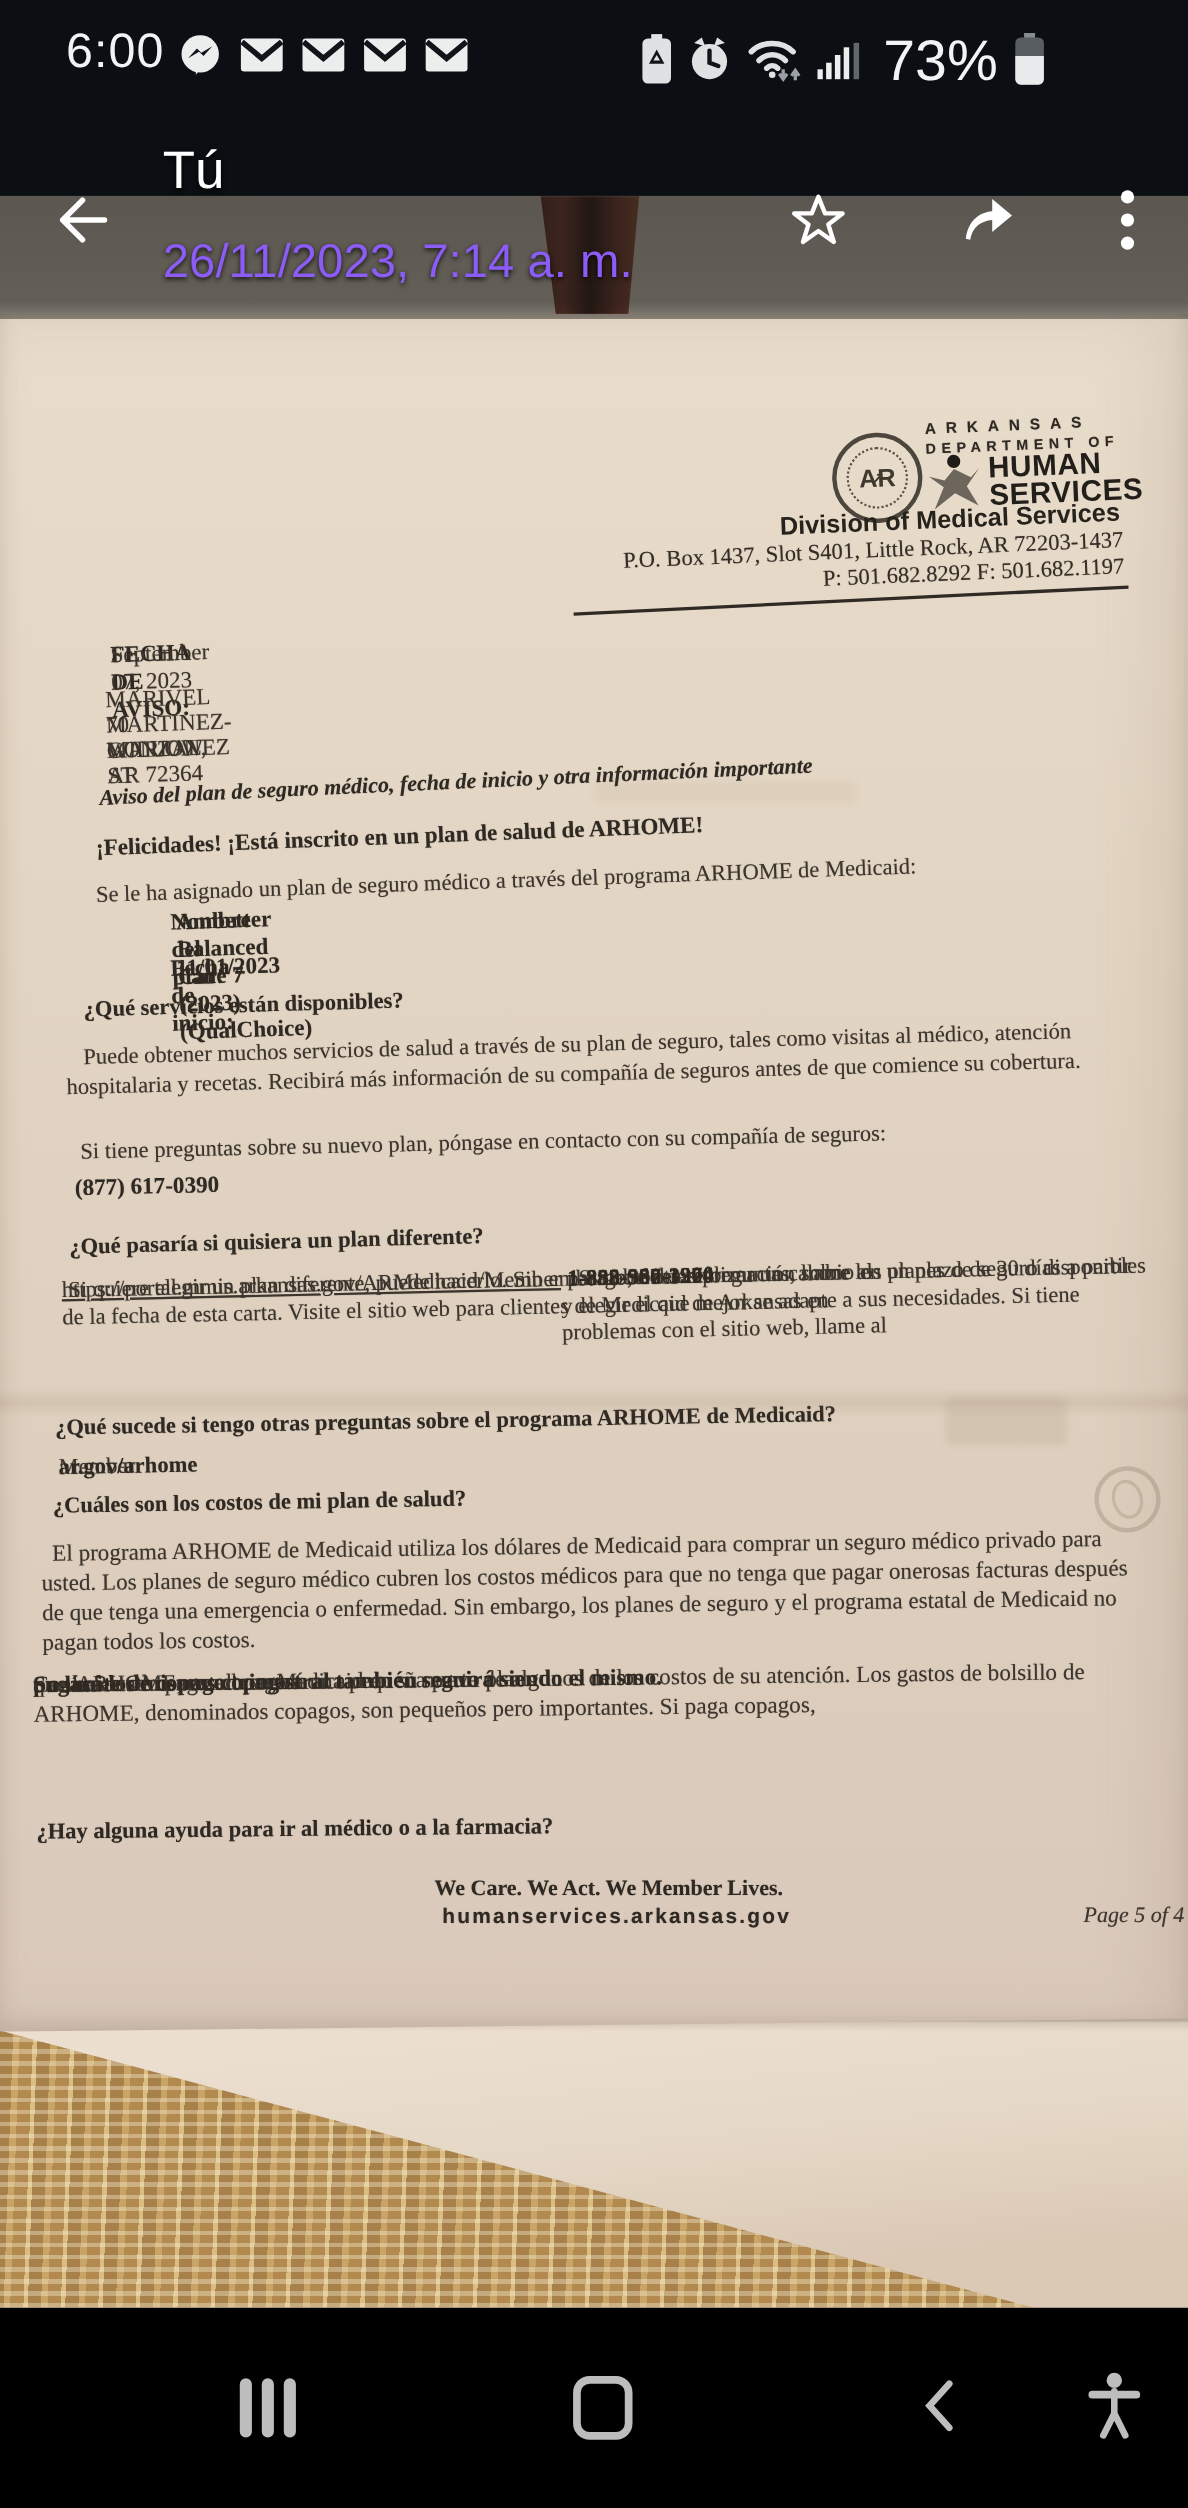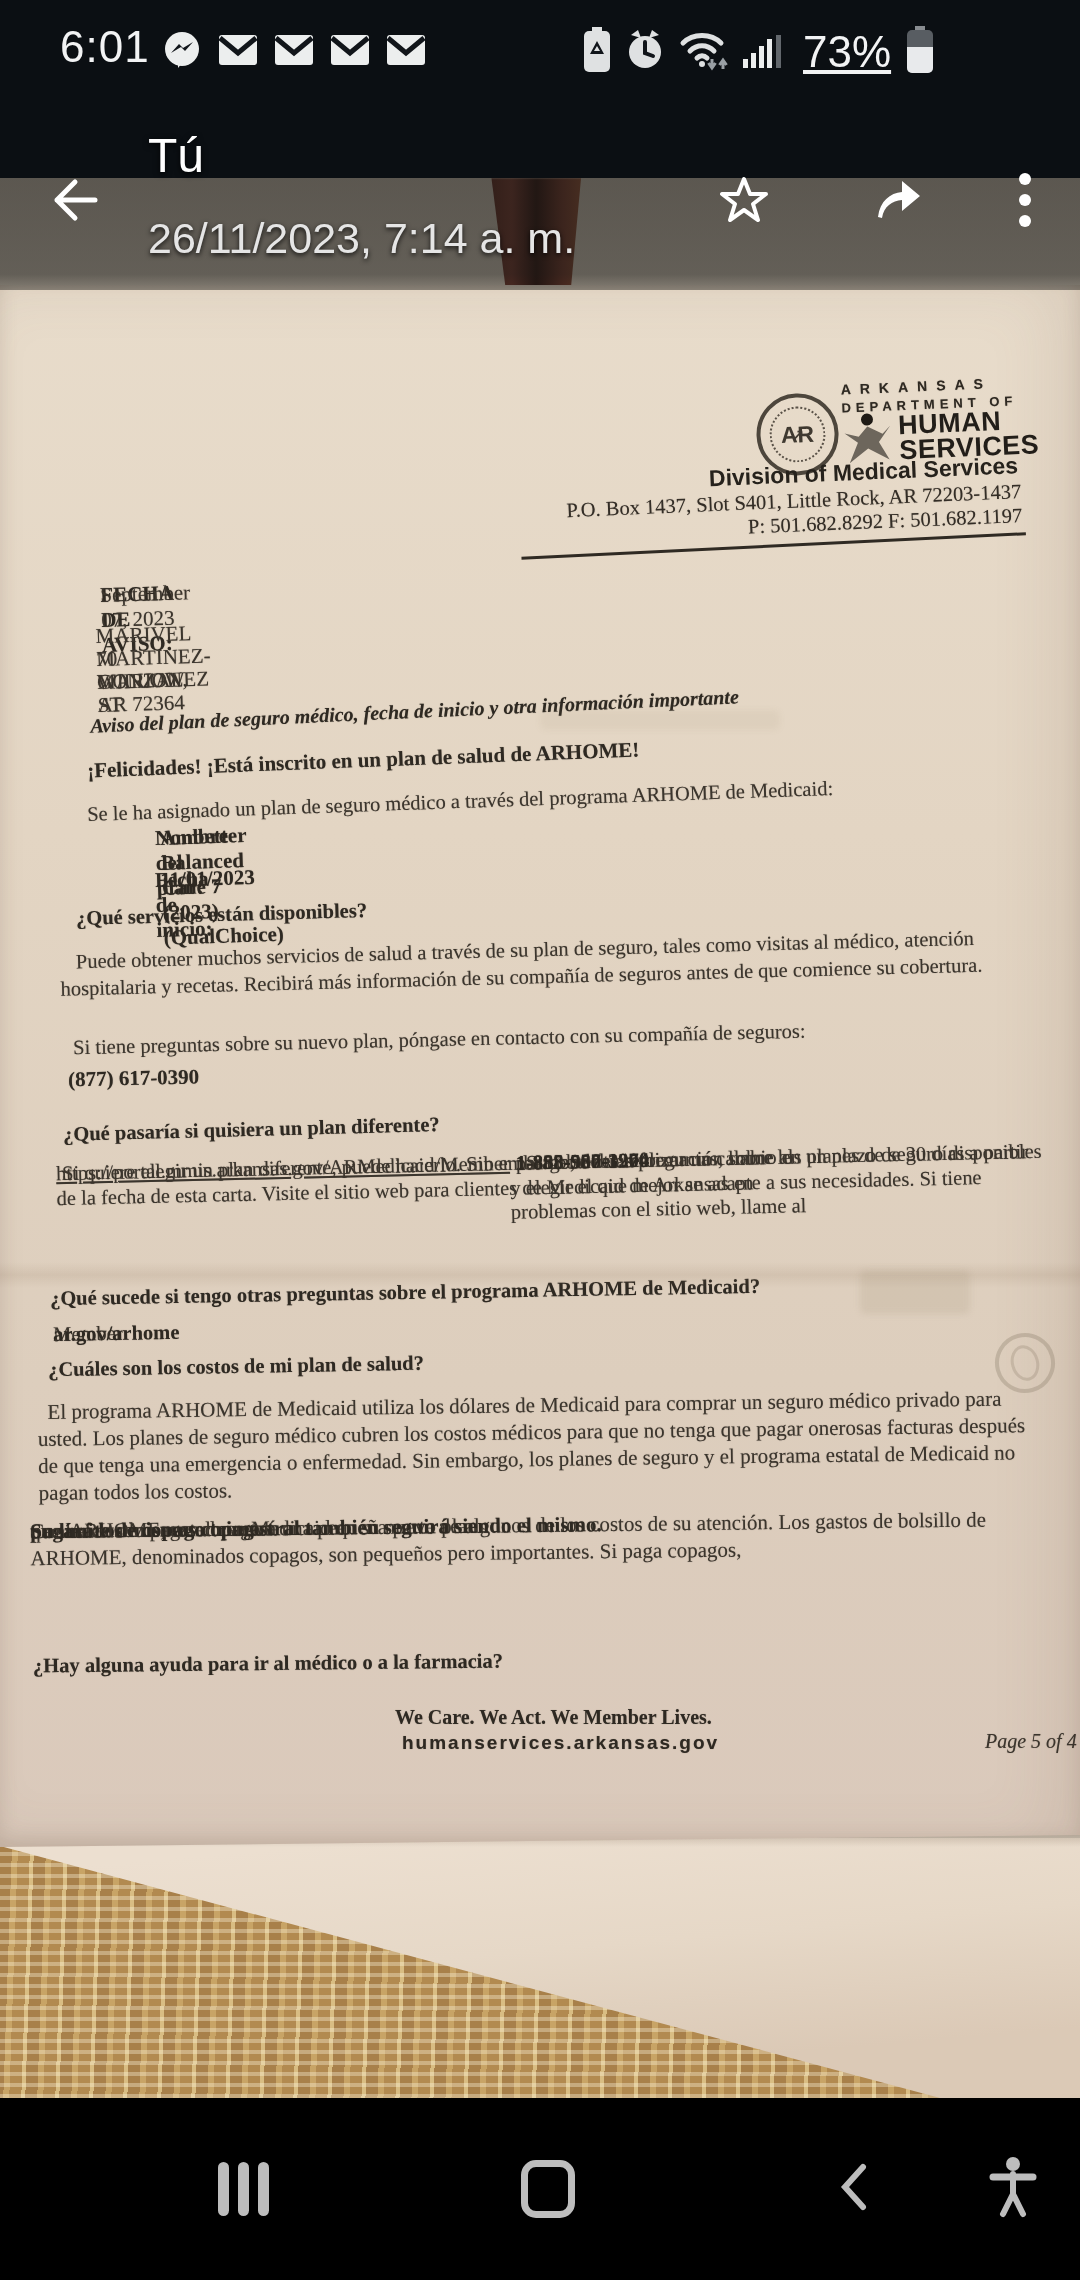--- a/index.html
+++ b/index.html
@@ -4,33 +4,33 @@
 <style>
   html,body{margin:0;padding:0;background:#000;}
   .phone{position:relative;width:1080px;height:2280px;margin:0 auto;overflow:hidden;
          background:#000;font-family:"Liberation Sans",sans-serif;}
   
   .top-black{position:absolute;left:0;top:0;width:1080px;height:178px;background:#0b0f13;z-index:30;}
   .status-time{position:absolute;left:60px;top:22px;font-size:44px;color:#f2f3f4;letter-spacing:1px;}
   .sicons{position:absolute;top:30px;display:flex;align-items:center;gap:16px;}
   .sicons.left{left:162px;}
   .sicons.right{left:583px;top:26px;gap:14px;}
-  .pct{font-size:44px;color:#f2f3f4;margin-left:4px;text-decoration:underline;}
+  .pct{font-size:52px;color:#f2f3f4;margin-left:4px;}
   .app-title{position:absolute;left:148px;top:128px;font-size:48px;color:#fff;
              text-shadow:0 2px 6px rgba(0,0,0,.9);z-index:40;}
   
   .photo{position:absolute;left:0;top:178px;width:1080px;height:1920px;background:#cec4b6;}
   .fabric-top{position:absolute;left:0;top:0;width:1080px;height:120px;
       background:linear-gradient(180deg,#c3b9ab,#d4cabb 70%,#ddd2c2);}
   .red-object{position:absolute;left:478px;top:0;width:112px;height:122px;
       background:linear-gradient(90deg,#4a1d15 0%,#71352a 30%,#2a100c 52%,#6e3326 75%,#8a4a2f 92%,#b07b44 100%);
       clip-path:polygon(12% 0,92% 0,82% 100%,26% 100%);filter:blur(1px);}
   .hdr-overlay{position:absolute;left:0;top:0;width:1080px;height:112px;z-index:20;
       background:linear-gradient(180deg,rgba(28,27,24,.62) 0 86%,rgba(28,27,24,.45));}
-  .viewer-date{position:absolute;left:148px;top:214px;font-size:43px;color:#e5e5e5;z-index:40;
+  .viewer-date{position:absolute;left:148px;top:214px;font-size:43px;color:#8b5cf6;z-index:40;
       text-shadow:0 2px 5px rgba(0,0,0,.85);}
   .hbtn{position:absolute;z-index:45;width:70px;height:70px;display:flex;align-items:center;justify-content:center;}
   
   .paper{position:absolute;left:0;top:107px;width:1080px;height:1562px;
       background:linear-gradient(180deg,#e8dccb 0%,#e3d5c3 35%,#ddcebd 70%,#dac9bb 100%);
       box-shadow:inset -30px 0 60px rgba(120,100,80,.12), inset 0 -8px 18px rgba(110,90,70,.18);
       clip-path:polygon(0 0,100% 0,100% calc(100% - 2px),100% calc(100% - 12px),0 100%);
       color:#3b352d;font-family:"Liberation Serif",serif;z-index:5;}
   .paper *{position:absolute;}
   .blk{text-shadow:0 0 1px rgba(60,52,42,.45);}
@@ -66,21 +66,21 @@
   .recents{display:flex;gap:9px;}
   .recents div{width:11px;height:54px;border-radius:6px;background:#bdbdbd;}
   .homebtn{width:40px;height:44px;border:7px solid #bdbdbd;border-radius:15px;}
 </style>
 </head>
 <body>
 
 <div class="phone">
 
   <div class="top-black">
-    <div class="status-time">6:01</div>
+    <div class="status-time">6:00</div>
 
     <div class="sicons left">
       <span>
         <svg width="40" height="40" viewBox="0 0 40 40">
             <circle cx="20" cy="19" r="17" fill="#eceeee"></circle>
             <path d="M20 33 L16 38 L16 32 Z" fill="#eceeee"></path>
             <path d="M9 23 L17 14 L21 18 L31 12 L23 21 L19 17 Z" fill="#11151a"></path>
           </svg>
       </span>
       <span>

